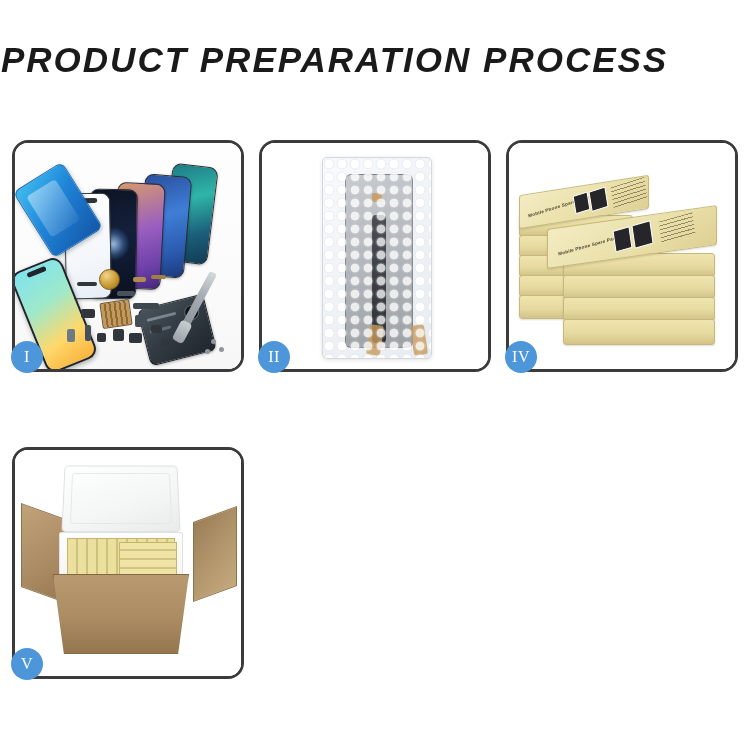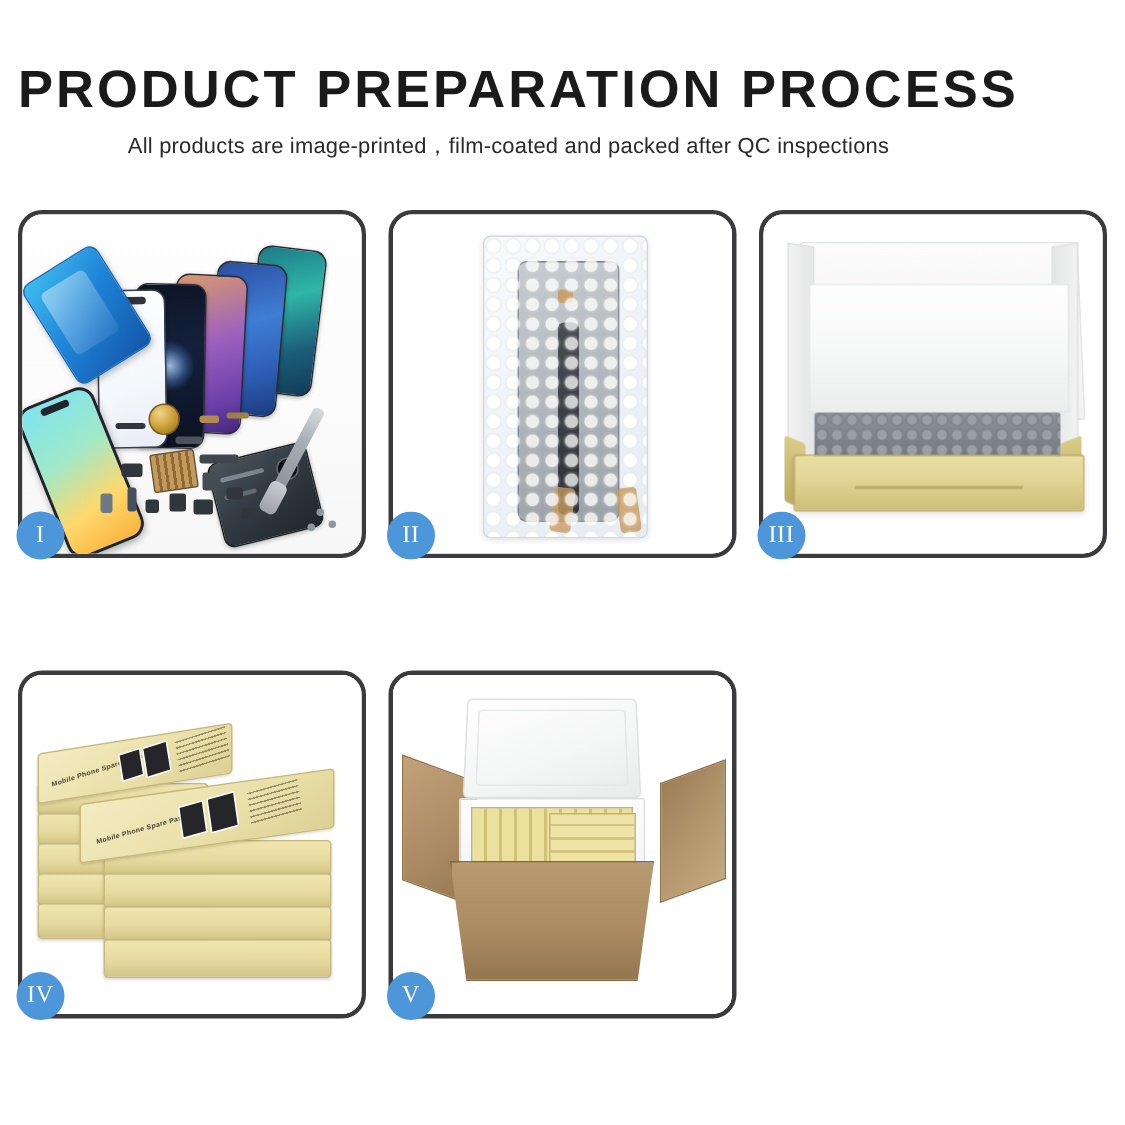--- a/index.html
+++ b/index.html
@@ -11,25 +11,26 @@
     width: 750px;
     height: 750px;
     font-family: "Liberation Sans", sans-serif;
     overflow: hidden;
     position: relative;
   }
 
   
   .header {
     position: absolute;
-    top: 0; left: 12px;
+    top: 0; left: 1px;
     width: 654px;
     text-align: center;
     padding-top: 42px;
     box-sizing: border-box;
+    font-style: italic;
   }
   .main-title {
     font-size: 35px;
     font-weight: bold;
     letter-spacing: 2.0px;
     color: #1a1a1a;
     line-height: 1.05;
     margin: 0;
     white-space: nowrap;
     font-family: "Liberation Sans", sans-serif;
@@ -454,21 +455,20 @@
     border-radius: 1px;
   }
   .c6-t1 { left: 46px; top: 92px; width: 16px; height: 16px; transform: skewY(19deg); }
   .c6-t2 { left: 50px; top: 158px; width: 16px; height: 16px; transform: skewY(19deg); }
 </style>
 </head>
 <body>
 
 <div class="header">
   <div class="main-title">PRODUCT PREPARATION PROCESS</div>
-  <div class="sub-title">All products are image-printed，film-coated and packed after QC inspections</div>
 </div>
 
 <div class="grid">
 
   <div class="panel">
     <div class="panel-inner">
       <div class="scene1">
         <div class="ph ph5"></div>
         <div class="ph ph4"></div>
         <div class="ph ph3"></div>
@@ -516,35 +516,20 @@
             <div class="tan2"></div>
             <div class="tan3"></div>
           </div>
           <div class="bubble-overlay"></div>
         </div>
       </div>
     </div>
     <div class="badge">II</div>
   </div>
 
-  <div class="panel">
-    <div class="panel-inner">
-      <div class="scene3">
-        <div class="fb-lidback"></div>
-        <div class="fb-flap-l"></div>
-        <div class="fb-flap-r"></div>
-        <div class="fb-foam"></div>
-        <div class="fb-bubble"></div>
-        <div class="fb-side-l"></div>
-        <div class="fb-side-r"></div>
-        <div class="fb-front"></div>
-      </div>
-    </div>
-    <div class="badge">III</div>
-  </div>
 
   <div class="panel">
     <div class="panel-inner">
       <div class="scene4">
         <div class="stackwrap">
 
           <div class="sbox" style="left:2px; top:54px; width:112px; height:20px;"></div>
           <div class="sbox" style="left:2px; top:74px; width:112px; height:20px;"></div>
           <div class="sbox" style="left:2px; top:94px; width:112px; height:20px;"></div>
           <div class="sbox" style="left:2px; top:114px; width:112px; height:20px;"></div>

